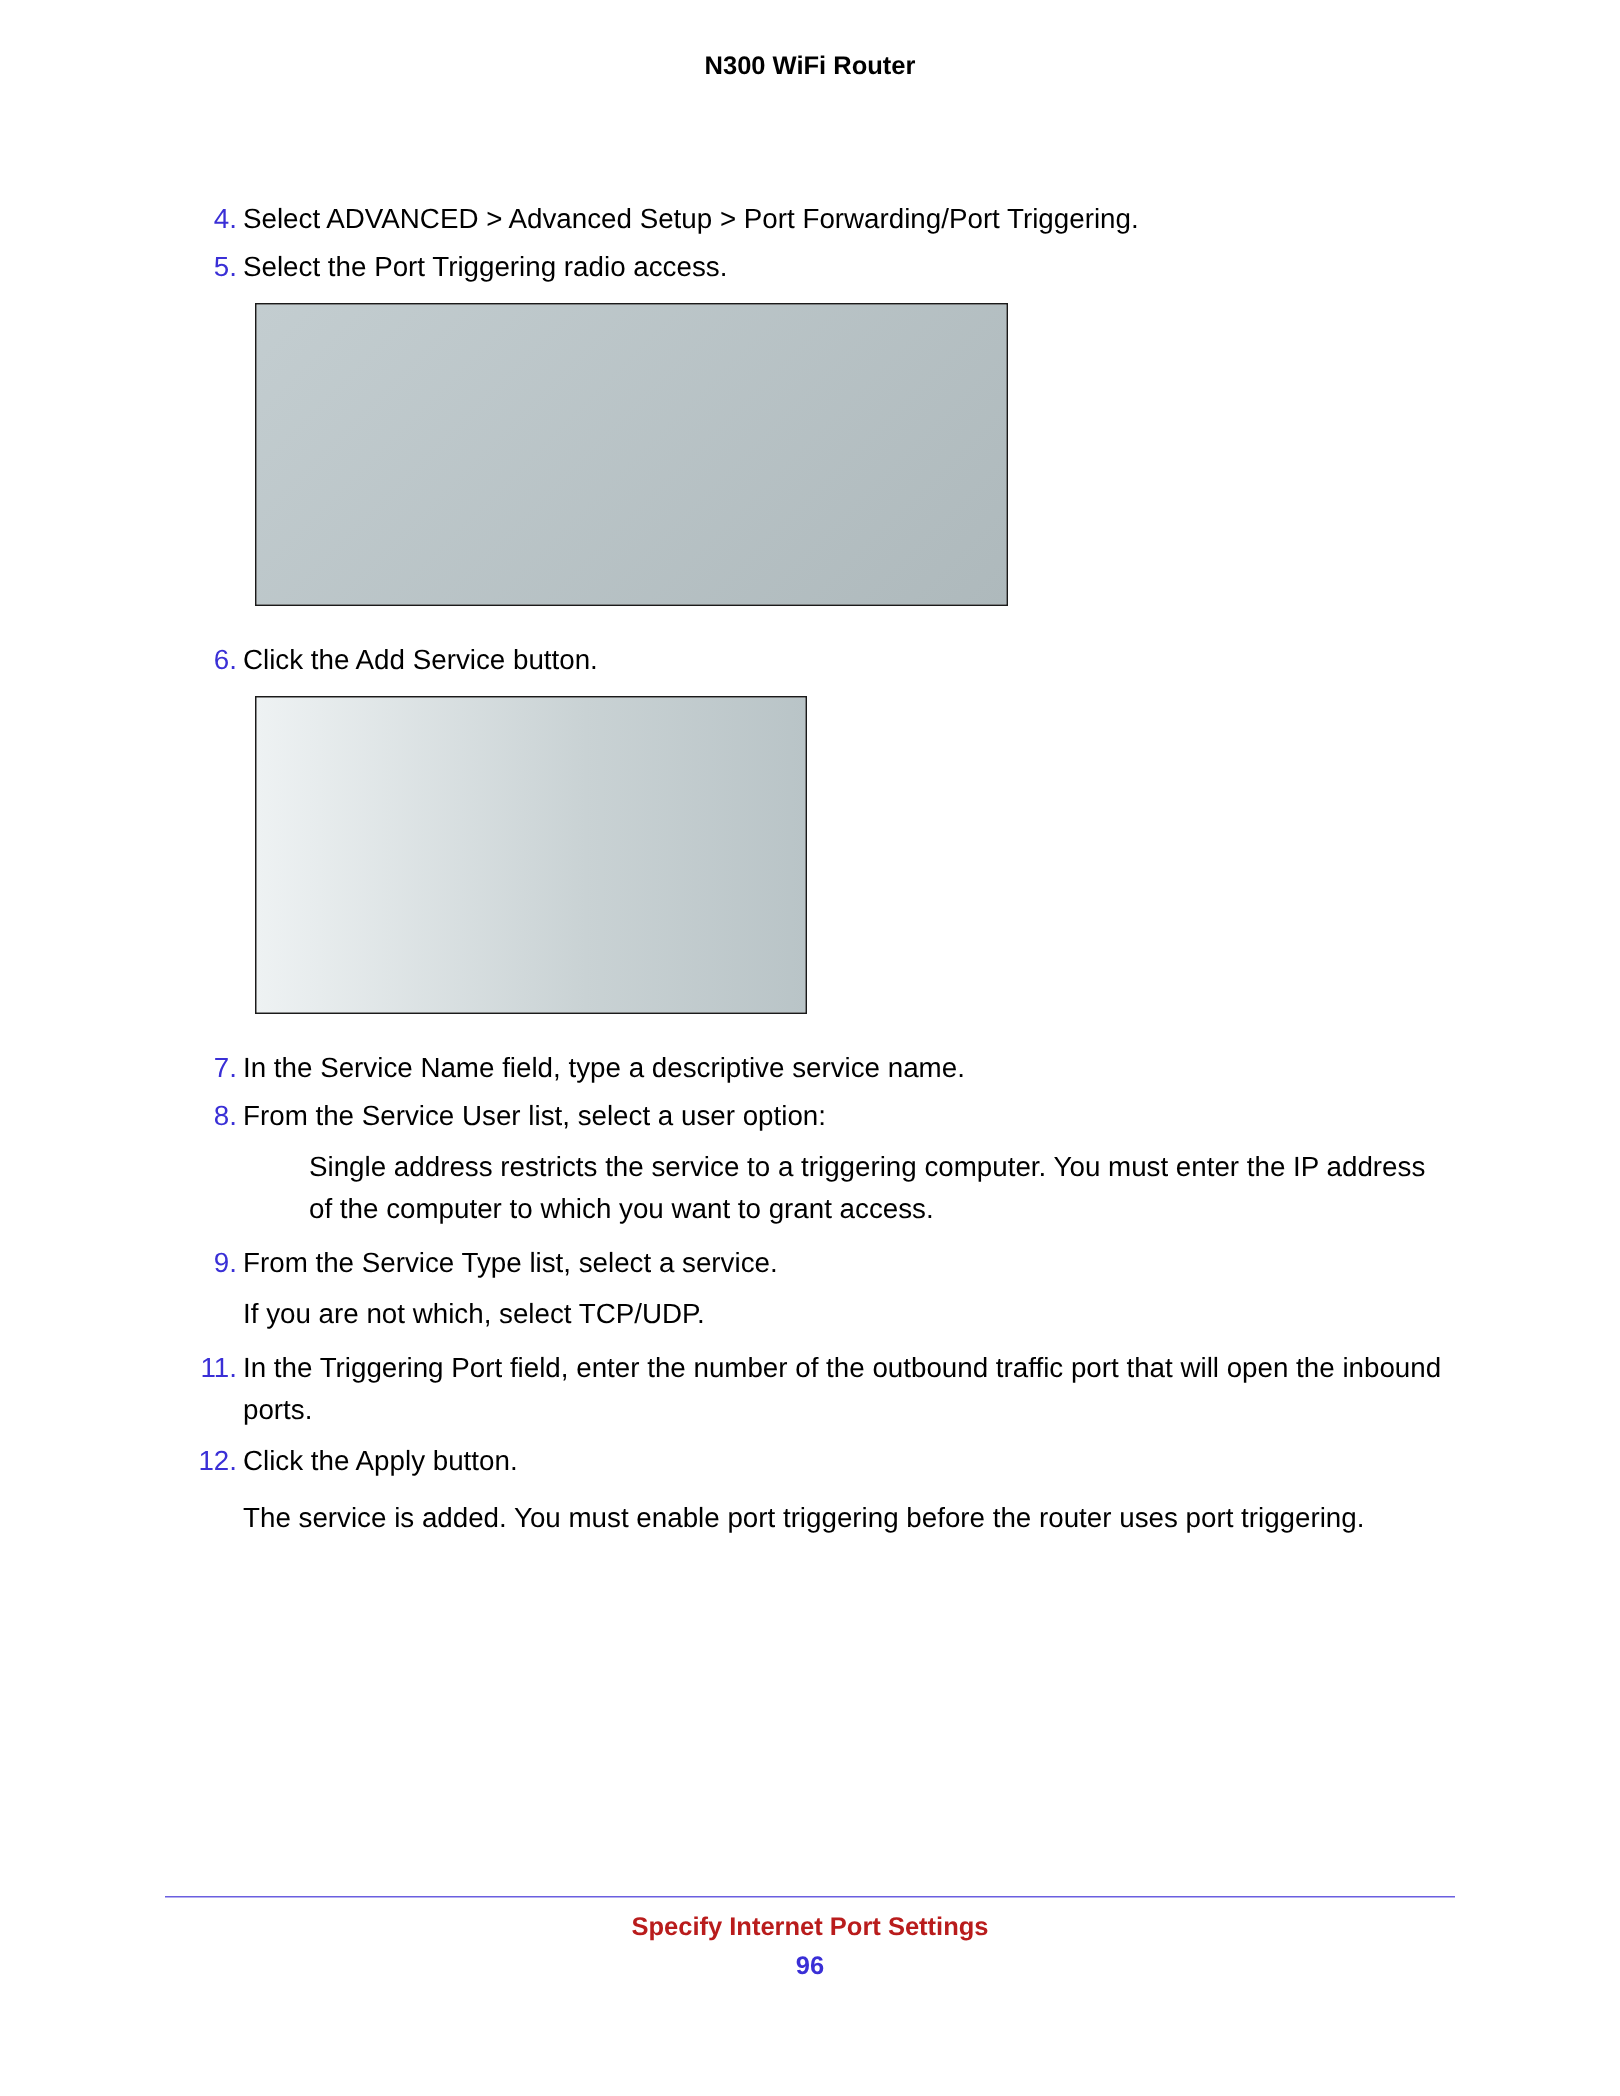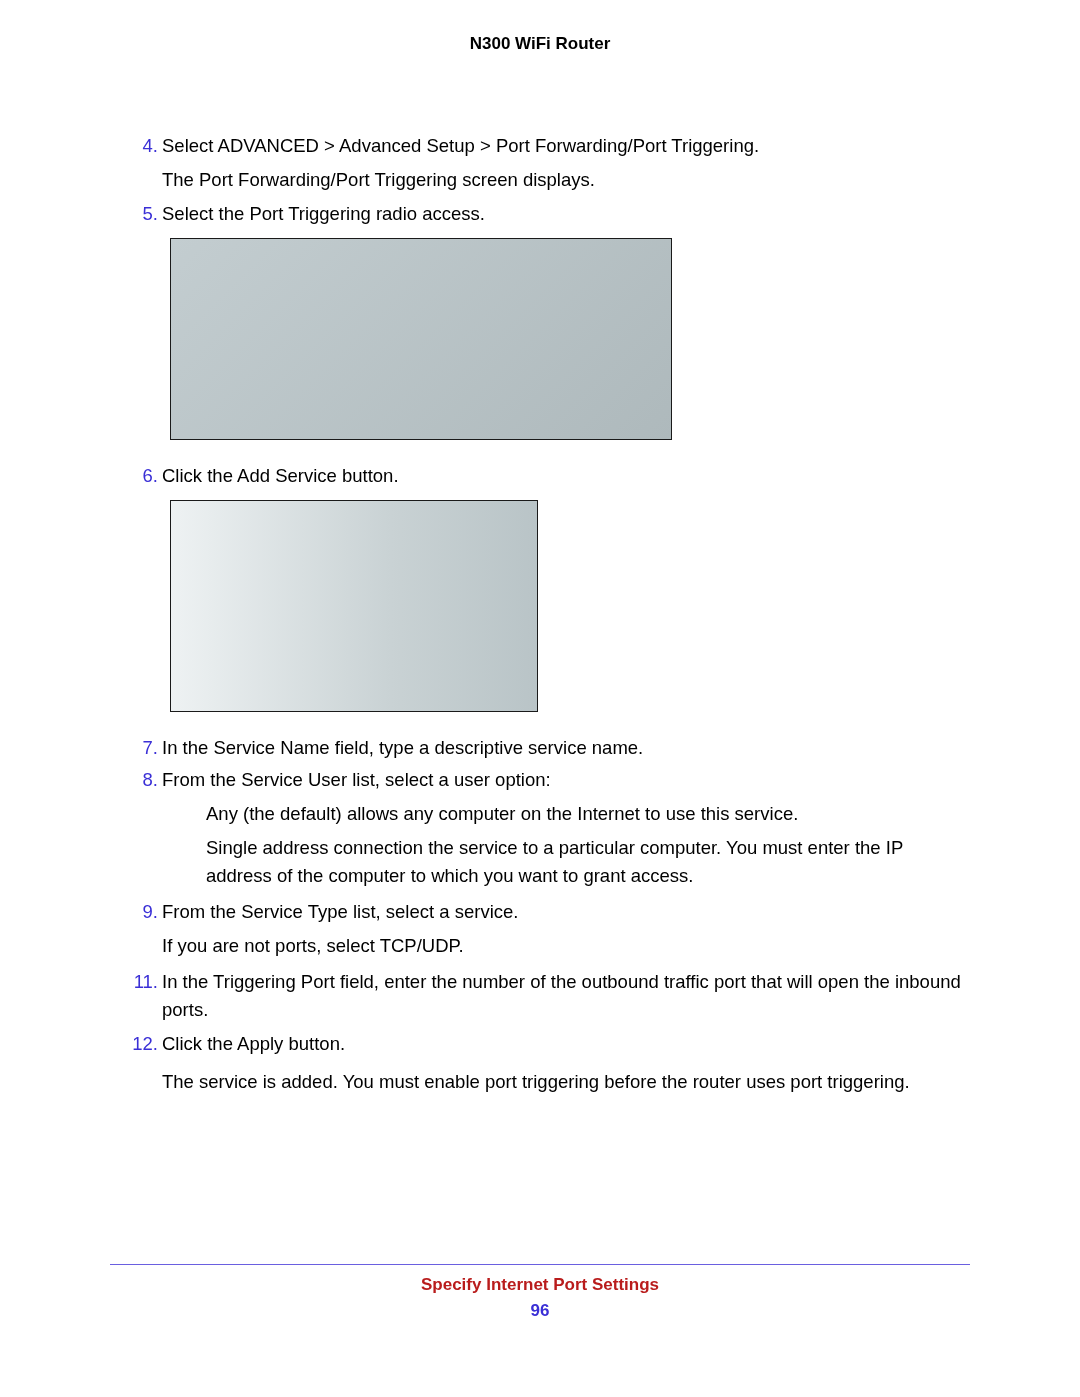--- a/index.html
+++ b/index.html
@@ -103,21 +103,20 @@
 
 <div class="page">
 
   <div class="doc-header">N300 WiFi Router</div>
 
   <ol class="steps">
 
     <li>
       <span class="num">4.</span>
       <span class="b">Select</span><span> ADVANCED &gt; Advanced Setup &gt; Port Forwarding/Port Triggering</span><span class="b">.</span>
-      <div class="sub b">The Port Forwarding/Port Triggering screen displays.</div>
     </li>
 
     <li>
       <span class="num">5.</span>
       <span class="b">Select the</span><span> Port Triggering </span><span class="b">radio access.</span>
       <div class="screenshot-large"></div>
     </li>
 
     <li>
       <span class="num">6.</span>
@@ -127,32 +126,29 @@
 
     <li>
       <span class="num">7.</span>
       <span class="b">In the </span><span>Service Name </span><span class="b">field, type a descriptive service name.</span>
     </li>
 
     <li>
       <span class="num">8.</span>
       <span class="b">From the </span><span>Service User </span><span class="b">list, select a user option:</span>
       <div class="bullet-block">
-        <span>Any</span><span class="b"> (the default) allows any computer on the Internet to use this service.</span>
-      </div>
-      <div class="bullet-block">
-        <span>Single address</span><span class="b"> connection the service to a particular computer.</span><span class="b"> You must enter the IP address of the computer to which you want to grant access.</span>
+        <span>Single address</span><span class="b"> restricts the service to a triggering computer.</span><span class="b"> You must enter the IP address of the computer to which you want to grant access.</span>
       </div>
     </li>
 
     <li style="margin-top:8px;">
       <span class="num">9.</span>
       <span class="b">From the </span><span>Service Type </span><span class="b">list, select a service.</span>
       <div class="sub">
-        <span class="b">If you are not ports, select </span><span>TCP/UDP.</span>
+        <span class="b">If you are not which, select </span><span>TCP/UDP.</span>
       </div>
     </li>
 
     <li style="margin-top:8px;">
       <span class="num">11.</span>
       <span class="b">In the</span><span> Triggering Port  </span><span class="b"> field, enter the number of the outbound traffic port that will open the inbound ports.</span>
     </li>
 
 
     <li style="margin-top:6px;">

